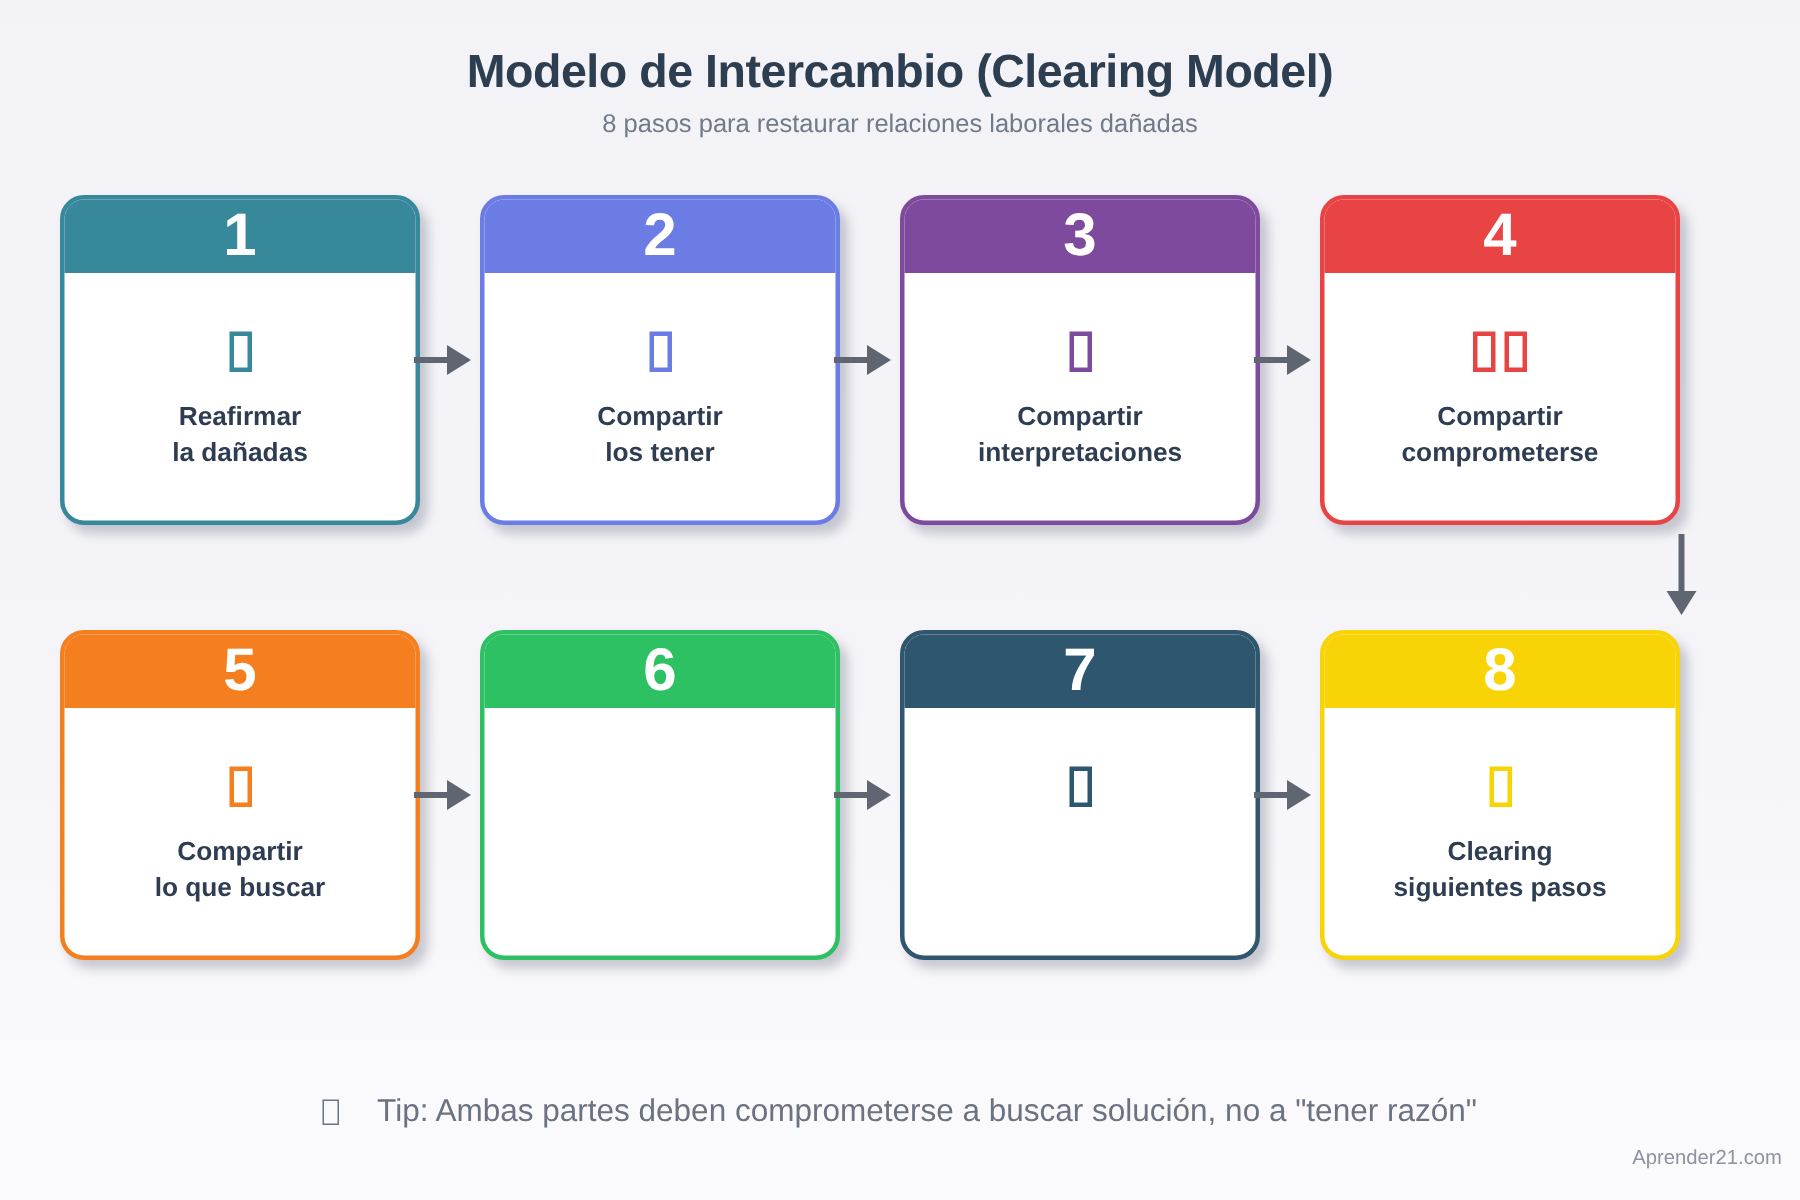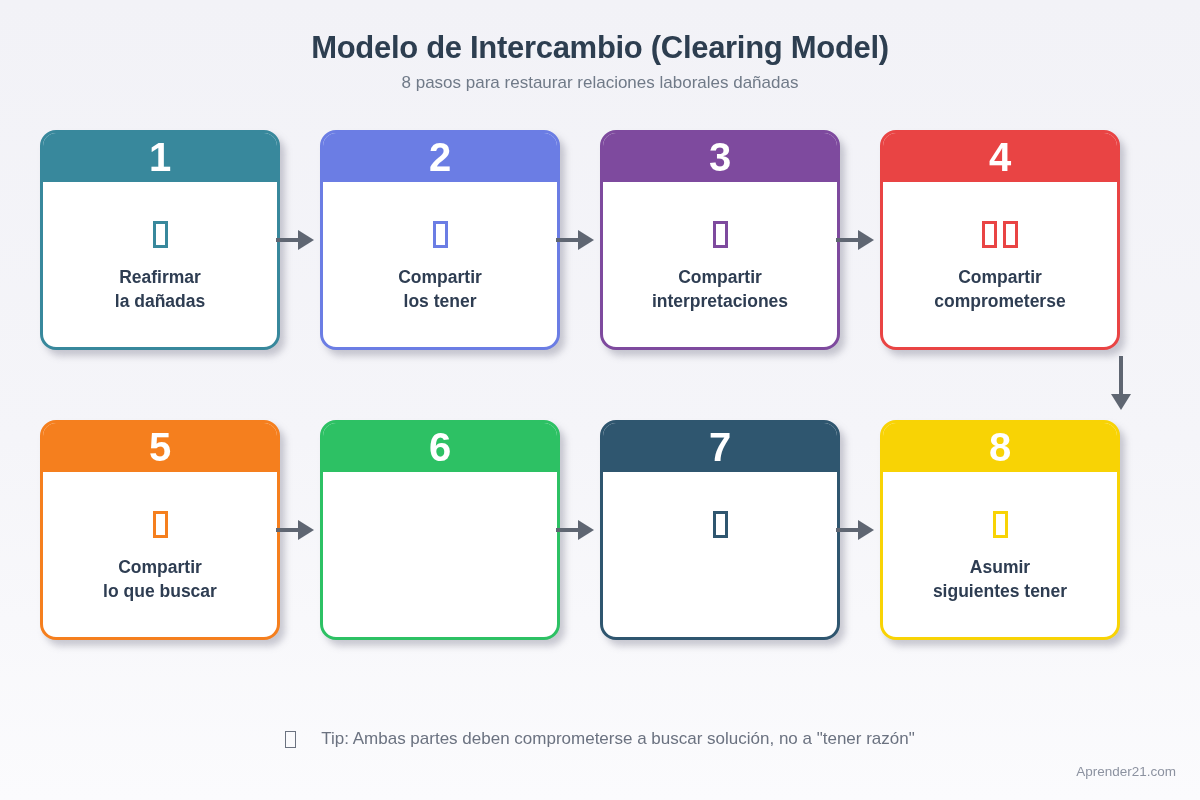--- a/index.html
+++ b/index.html
@@ -93,33 +93,33 @@
     color: #5f6672;
   }
   .footer-tip {
     position: absolute;
     top: 729px; left: 0; width: 100%;
     display: flex;
     align-items: center;
     justify-content: center;
     gap: 25px;
     color: #6b7280;
-    font-size: 17px;
+    font-size: 21px;
   }
   .tip-tofu {
     display: inline-block;
     width: 11px;
     height: 17px;
     box-sizing: border-box;
     border: 1.6px solid currentColor;
   }
   .credit {
     position: absolute;
     top: 764px;
-    right: 24px;
+    right: 12px;
     font-size: 13.5px;
     color: #8c92a0;
   }
 </style>
 </head>
 <body>
 
 <div class="stage">
 
   <div class="title">Modelo de Intercambio (Clearing Model)</div>
@@ -226,22 +226,22 @@
 
     <div class="card" style="--c: #f8d305;">
       <div class="card-header">
         <span class="step-number">8</span>
       </div>
       <div class="card-body">
         <div class="icon-row">
             <span class="tofu"></span>
           </div>
         <div class="card-label">
-          <div>Asumir</div>
-          <div>siguientes tener</div>
+          <div>Clearing</div>
+          <div>siguientes pasos</div>
         </div>
       </div>
     </div>
 
   </div>
 
   <div class="arrow" style="left:276px; top:229px;">
     <svg width="38" height="22" viewBox="0 0 38 22">
         <line x1="0" y1="11" x2="23" y2="11" stroke="currentColor" stroke-width="4"></line>
         <polygon points="22,1 38,11 22,21" fill="currentColor"></polygon>

